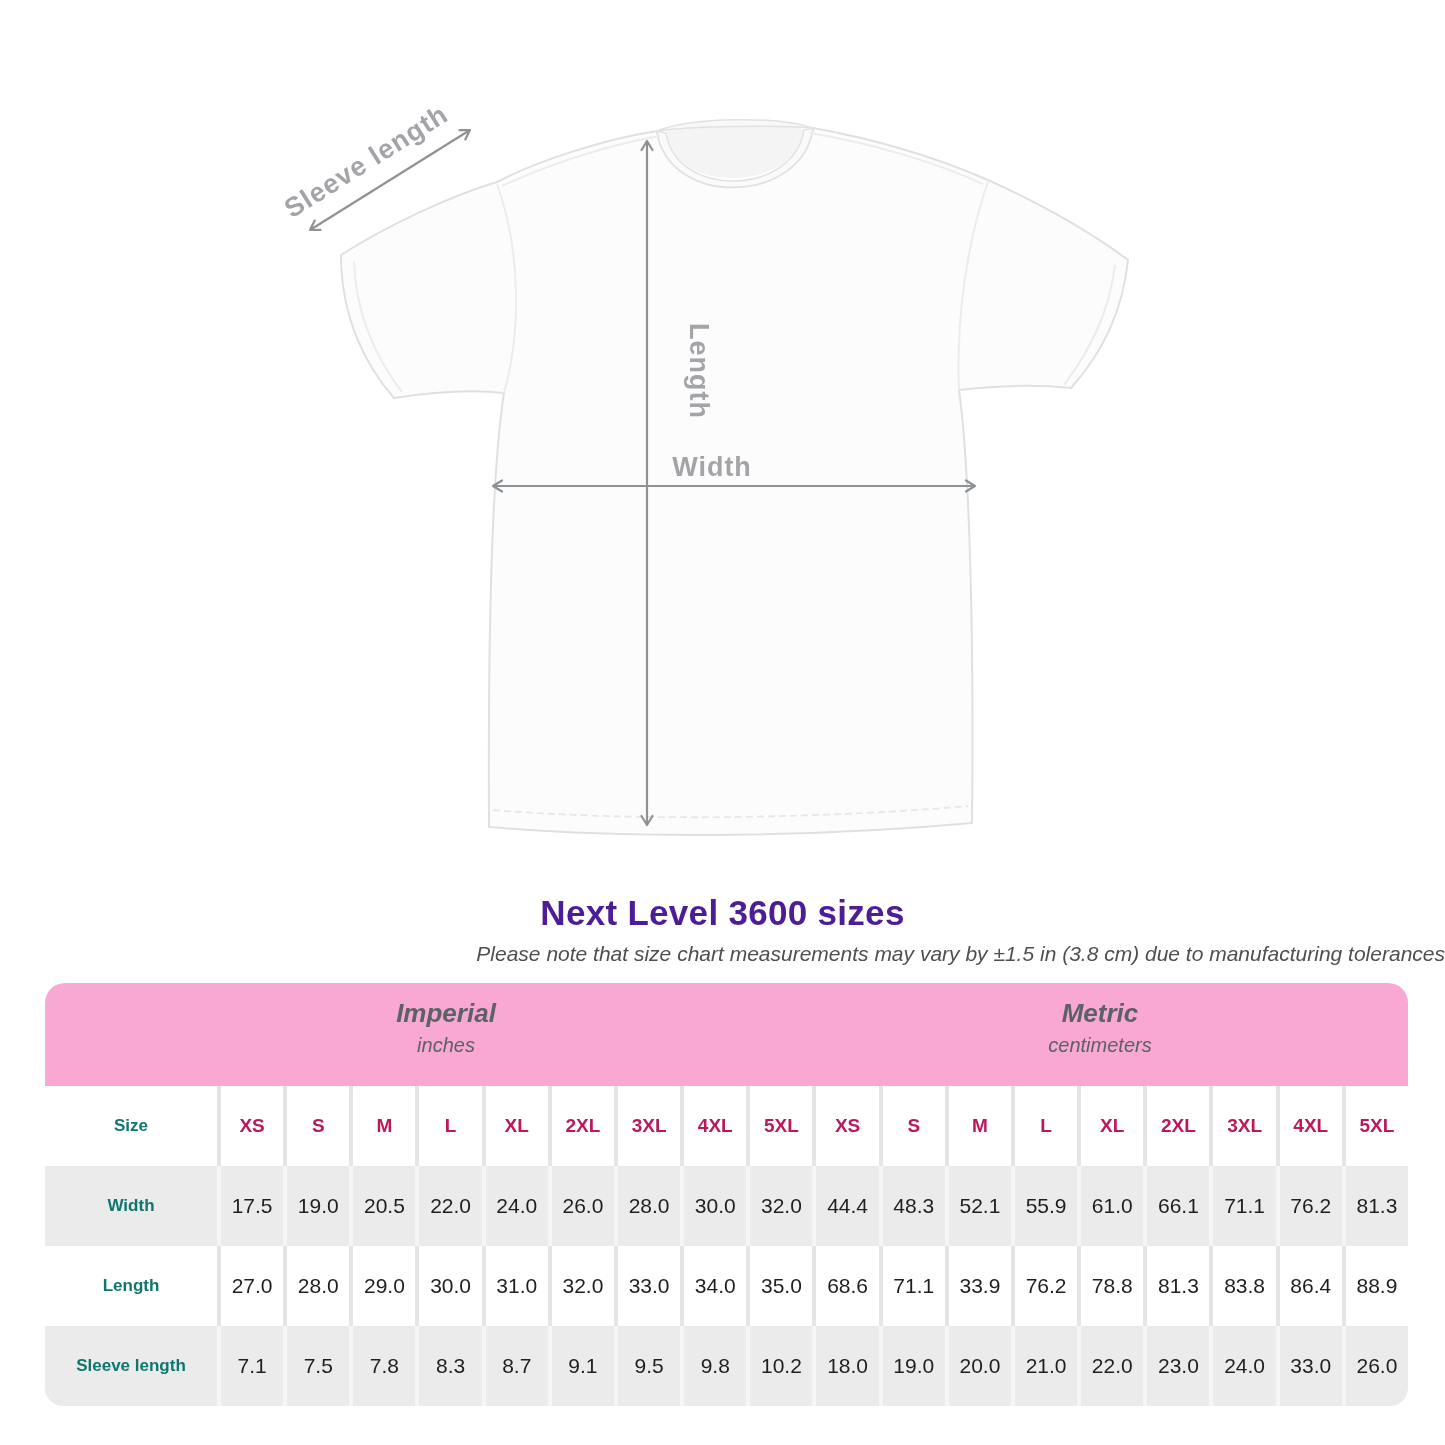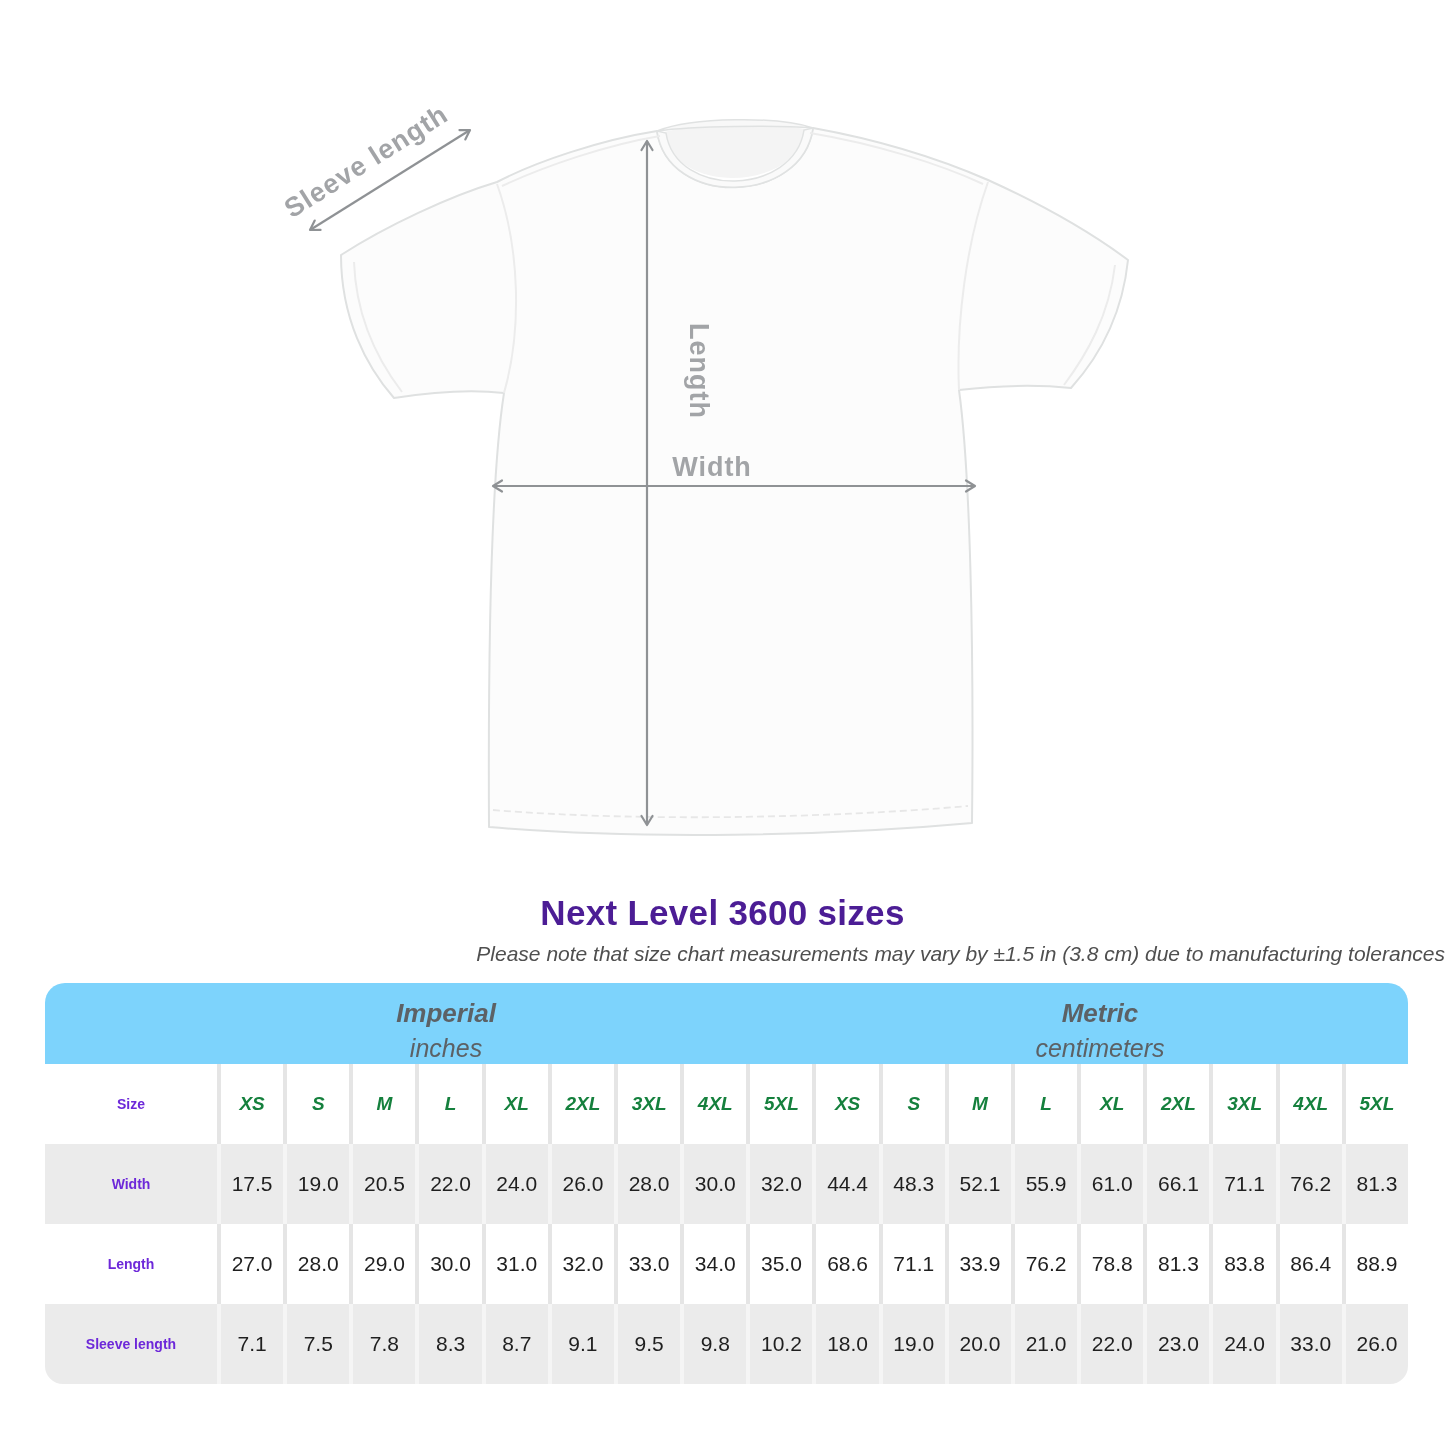--- a/index.html
+++ b/index.html
@@ -11,35 +11,35 @@
   .diag-label{font-family:"Liberation Sans",sans-serif;font-weight:bold;font-size:27px;fill:#a2a4a7;letter-spacing:1px;}
 
   
   .title{position:absolute;top:893px;left:0;width:1445px;text-align:center;
          font-size:35px;font-weight:bold;color:#4c1d95;letter-spacing:.3px;}
   .subtitle{position:absolute;top:942px;left:0;width:1445px;text-align:right;
             font-size:21px;font-style:italic;color:#4f4f4f;}
 
   
   .size-table{position:absolute;left:45px;top:983px;width:1363px;}
-  .band{position:relative;height:81px;background:#7dd3fc;border-radius:20px 20px 0 0;}
+  .band{position:relative;height:103px;background:#f9a8d4;border-radius:20px 20px 0 0;}
   .unit{position:absolute;top:15px;transform:translateX(-50%);text-align:center;white-space:nowrap;}
   .unit-imperial{left:401px;}
   .unit-metric{left:1055px;}
   .unit-name{font-size:26px;font-weight:bold;font-style:italic;color:#5c6165;}
-  .unit-sub{font-size:25px;font-style:italic;color:#5c6165;margin-top:5px;text-align:center;}
+  .unit-sub{font-size:20px;font-style:italic;color:#5c6165;margin-top:5px;text-align:center;}
 
   .row{display:grid;grid-template-columns:172px repeat(18,1fr);height:80px;}
   .r-white{background:#ffffff;--sep:#e5e5e5;}
   .r-gray{background:#ebebeb;--sep:#f5f5f5;}
   .r-last{border-radius:0 0 18px 18px;overflow:hidden;}
   .cell{display:flex;align-items:center;justify-content:center;box-sizing:border-box;}
   .cell:not(:first-child){border-left:4px solid var(--sep);}
-  .lab{font-weight:bold;font-size:14px;color:#6d28d9;}
-  .head{font-weight:bold;font-size:19px;color:#15803d;font-style:italic;}
+  .lab{font-weight:bold;font-size:17px;color:#0f766e;}
+  .head{font-weight:bold;font-size:19px;color:#be185d;}
   .val{font-size:21px;color:#1f1f1f;}
 </style>
 </head>
 <body>
 
 <div class="stage">
 
   <svg class="diagram" width="1445" height="880" viewBox="0 0 1445 880">
     <defs>
       <marker id="arrow" viewBox="0 0 16 16" refX="13" refY="8" markerWidth="16" markerHeight="16" orient="auto-start-reverse" markerUnits="userSpaceOnUse">

